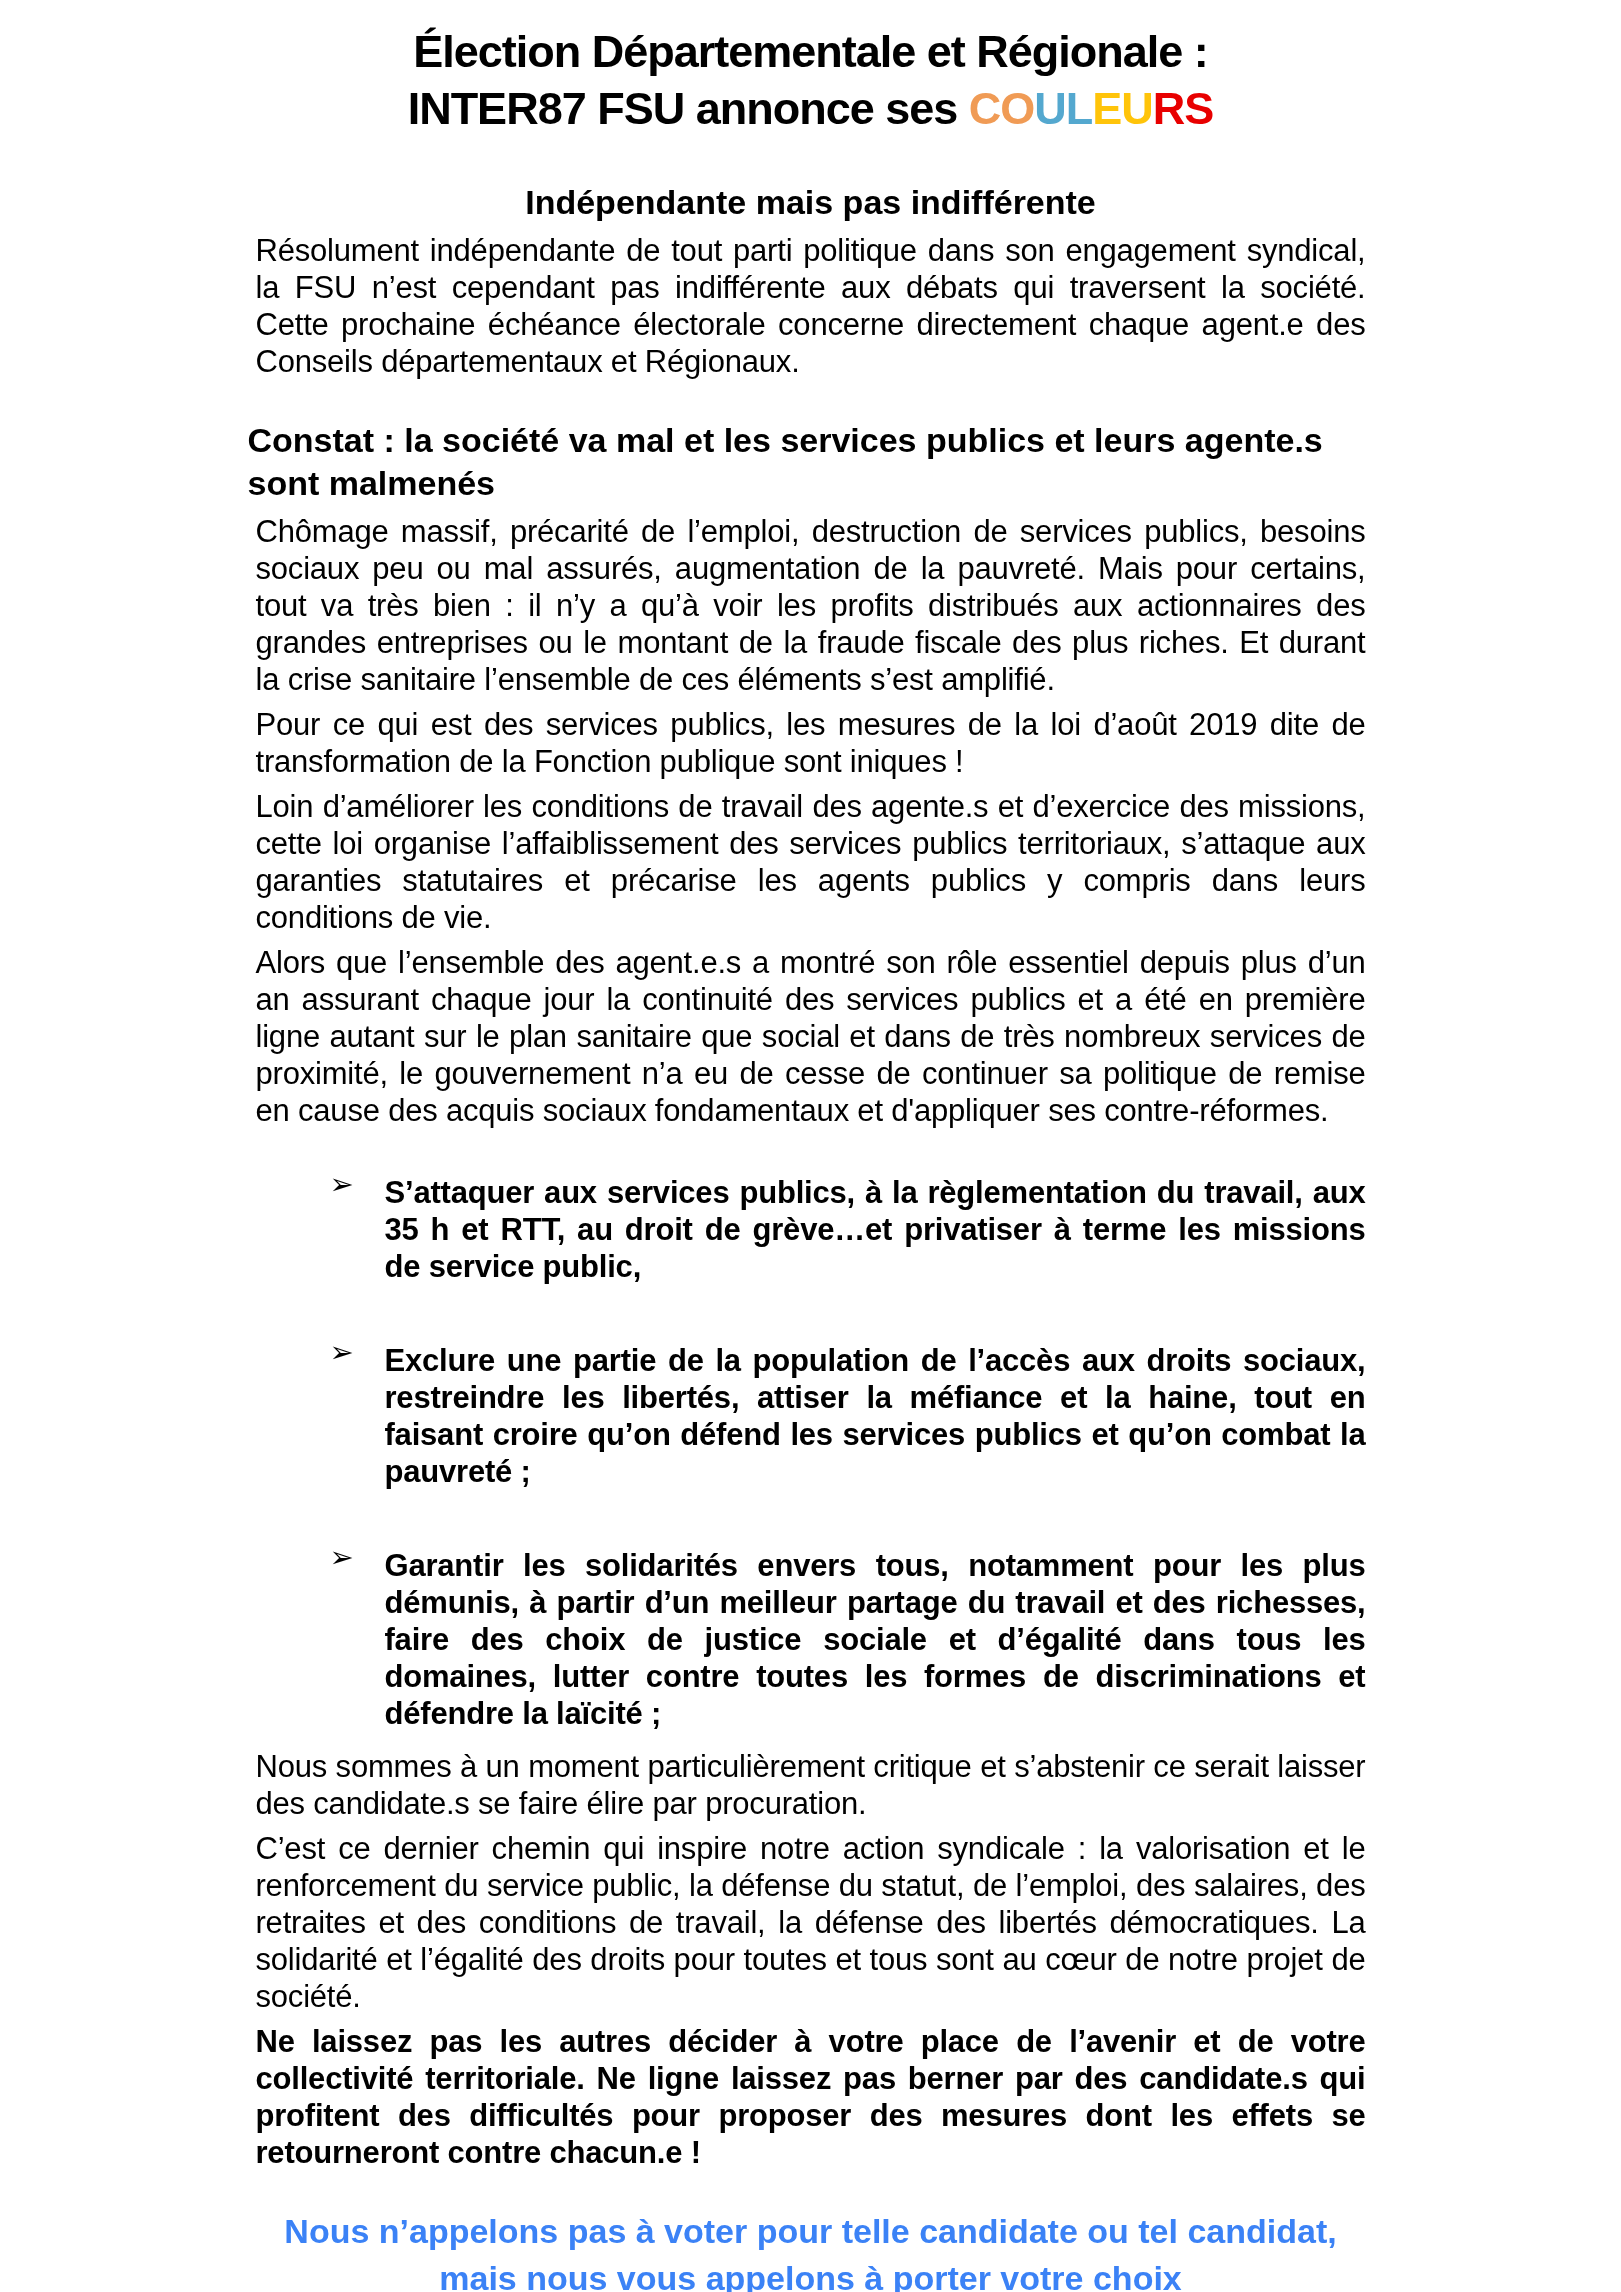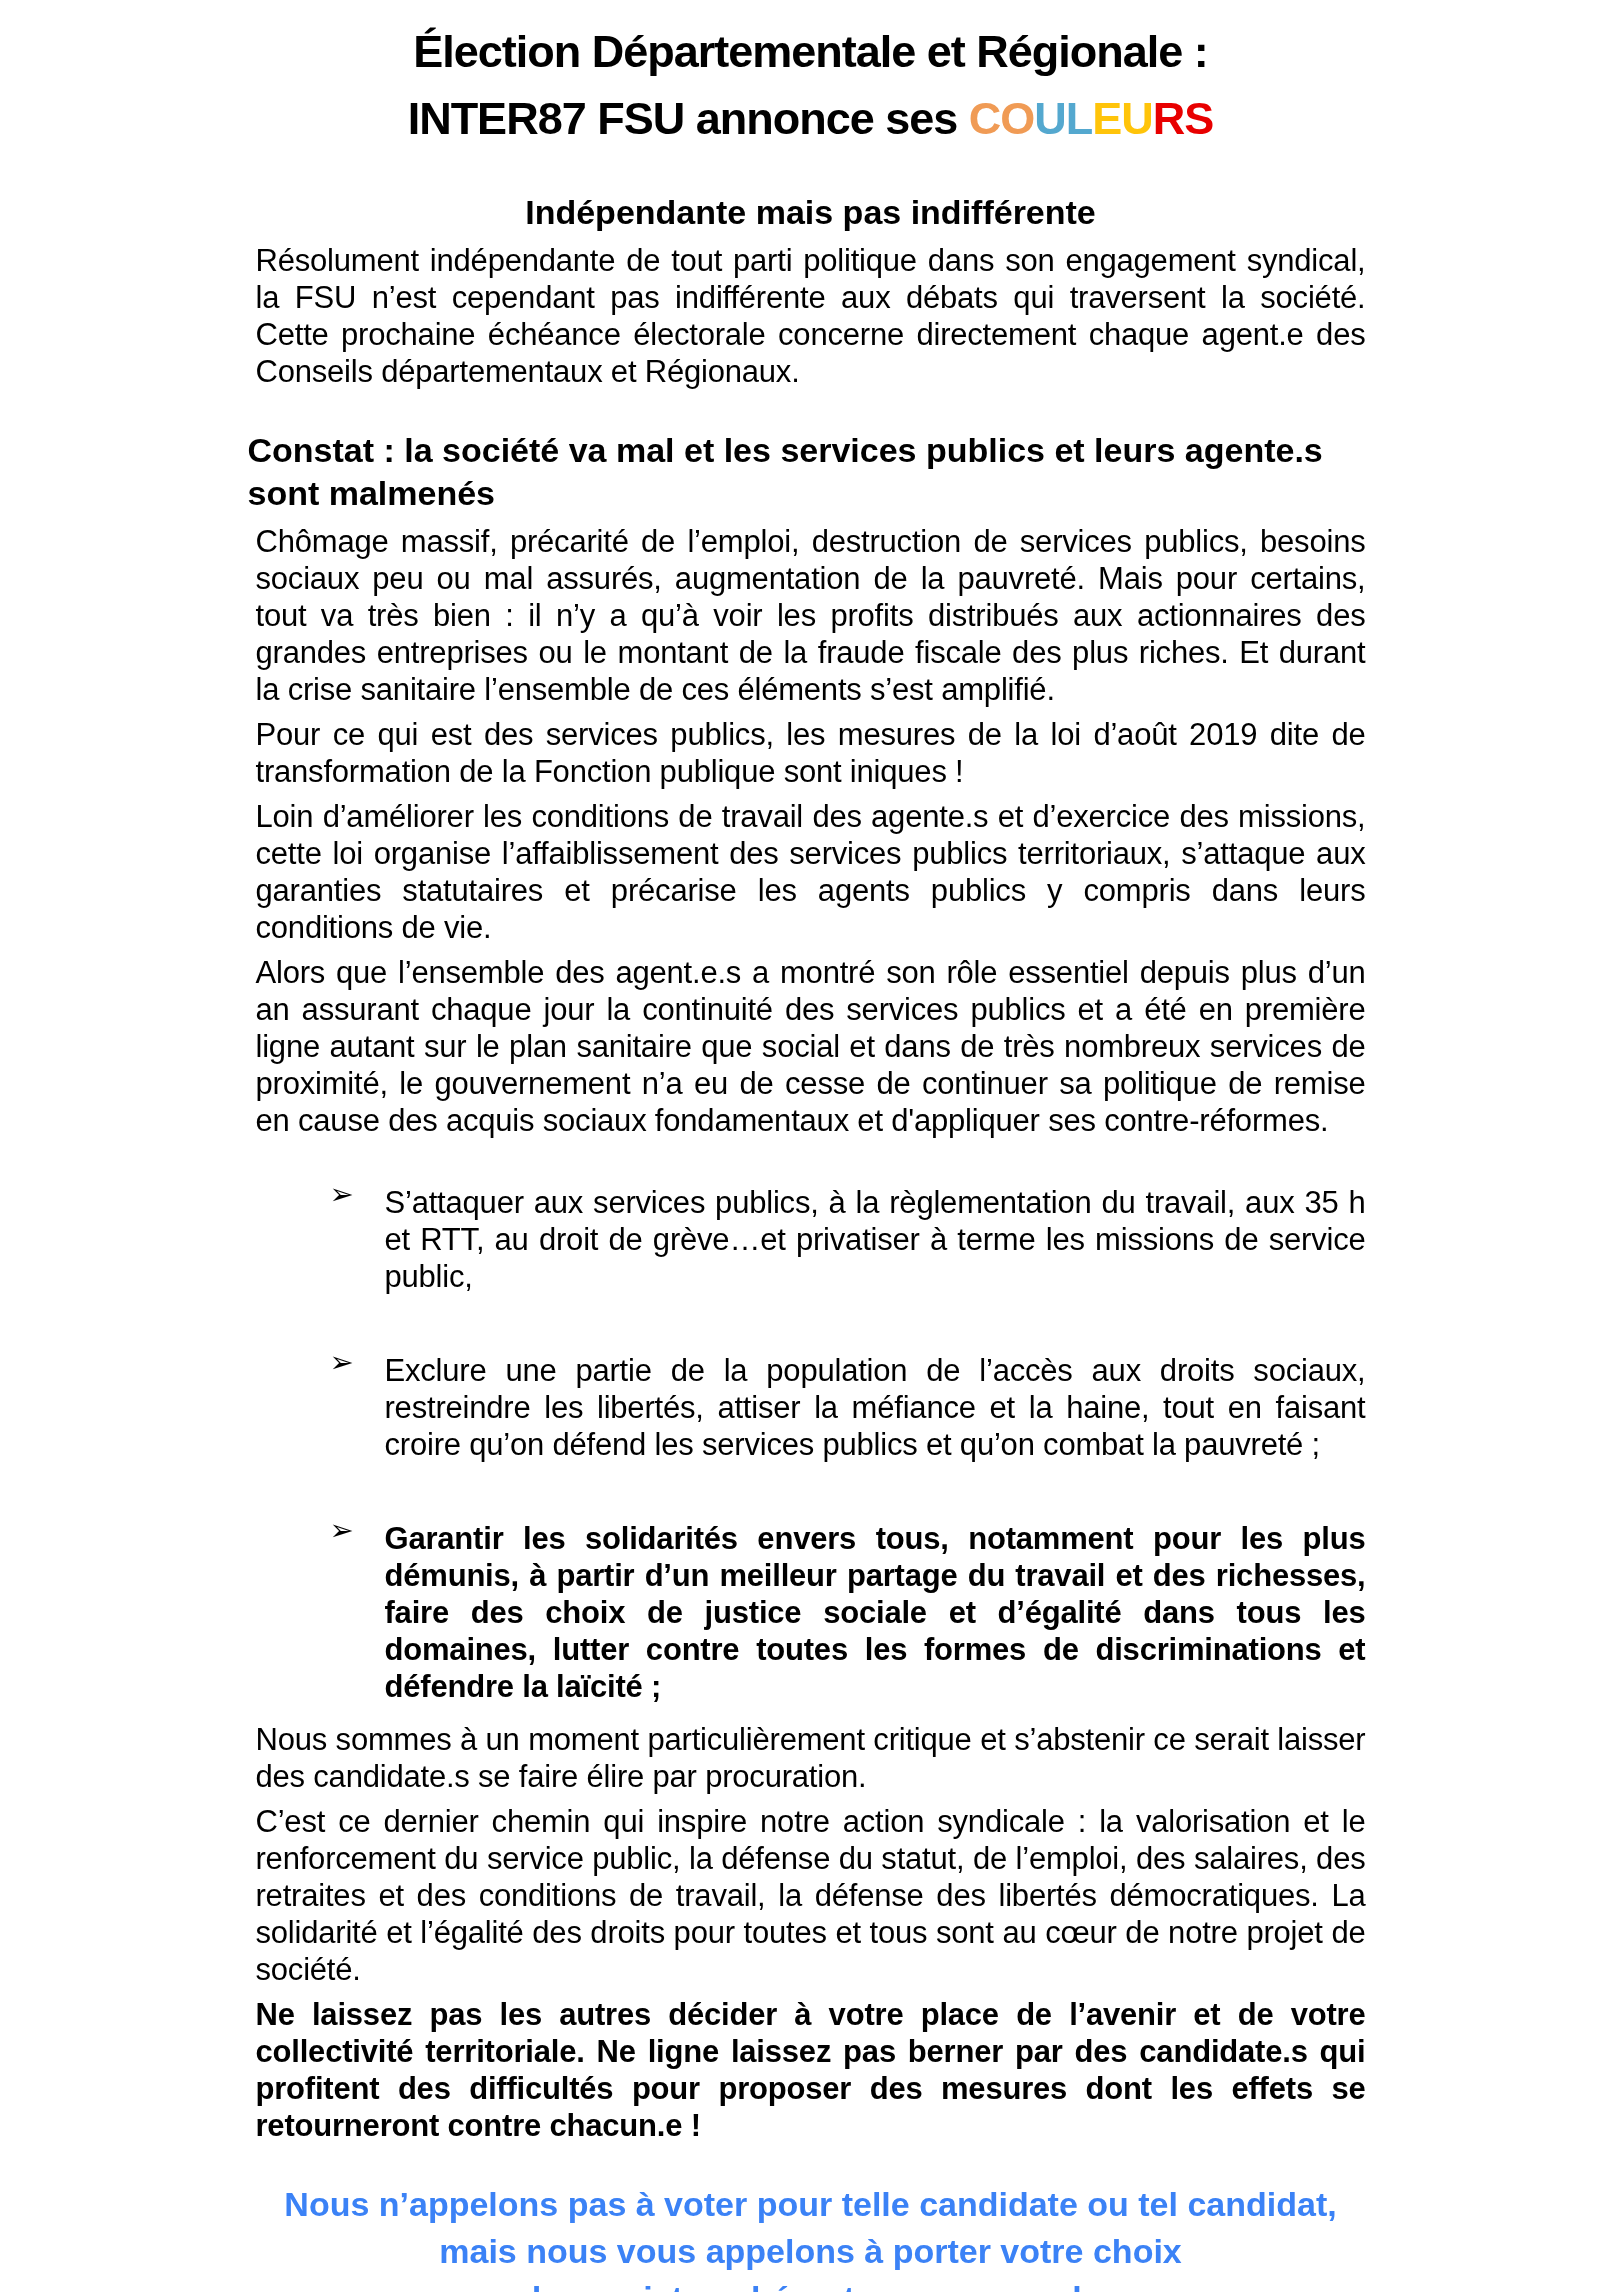--- a/index.html
+++ b/index.html
@@ -19,21 +19,21 @@
     padding: 23.5px 102px 0 102px;
     overflow: hidden;
   }
   .title {
     font-size: 45px;
     line-height: 55px;
     font-weight: 700;
     text-align: center;
     letter-spacing: -1px;
   }
-  .title2 { margin-top: 12px; }
+  .title2 { margin-top: 2px; }
   .h { margin-top: 45px; }
   .h.center { text-align: center; }
   .hu {
     font-size: 34px;
     line-height: 43px;
     font-weight: 700;
     text-decoration-thickness: 2.9px;
     text-underline-offset: 4.9px;
   }
   p.body {
@@ -55,21 +55,21 @@
     align-items: flex-start;
     margin-left: 82px;
     margin-top: 0;
   }
   .bullet + .bullet { margin-top: 41px; }
   .bullet .marker {
     flex: 0 0 47px;
     font-size: 29px;
     line-height: 37px;
   }
-  .bullet p.body { flex: 1 1 auto; }
+  .bullet p.body { flex: 1 1 auto; font-weight: bold; }
   .mt-concl { margin-top: 43px; }
   .mt-abst  { margin-top: 33px; }
   .mt-warn  { margin-top: 33px; }
   .appeal {
     margin-top: 37px;
     text-align: center;
     font-size: 34px;
     line-height: 47px;
     font-weight: 700;
     color: #3b82f6;

